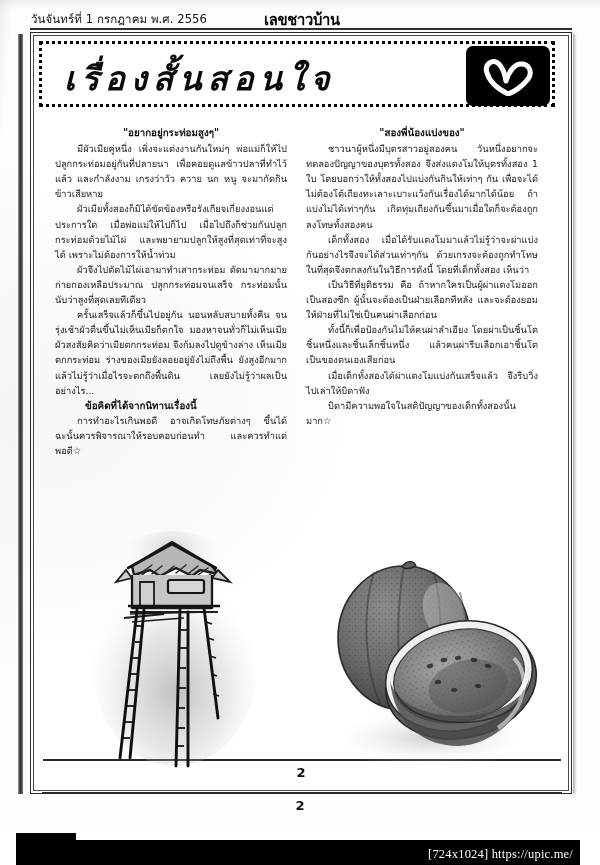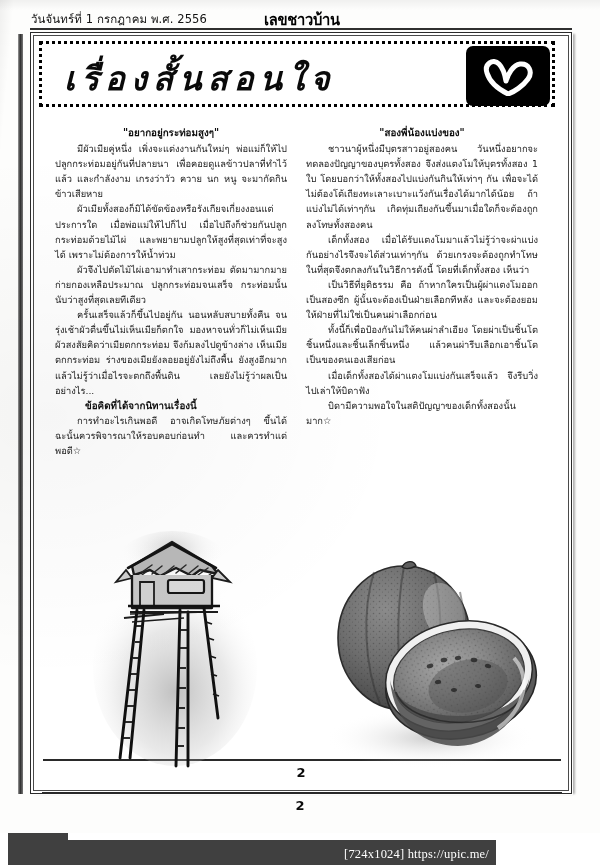--- a/index.html
+++ b/index.html
@@ -169,23 +169,23 @@
     left: 0; right: 0; top: 798px;
     text-align: center;
     font-size: 13px;
     font-weight: bold;
     color: #0b0b0b;
   }
 
   
   #strip {
     position: absolute;
-    left: 8px; top: 833px;
-    width: 488px; height: 32px;
-    background: #404040;
+    left: 16px; top: 833px;
+    width: 564px; height: 32px;
+    background: #000000;
   }
   #strip-label {
     position: absolute;
     right: 7px; bottom: 3px;
     color: #fff;
     font-size: 12.5px;
     letter-spacing: .2px;
     white-space: nowrap;
     font-family: "Liberation Serif", serif;
   }

